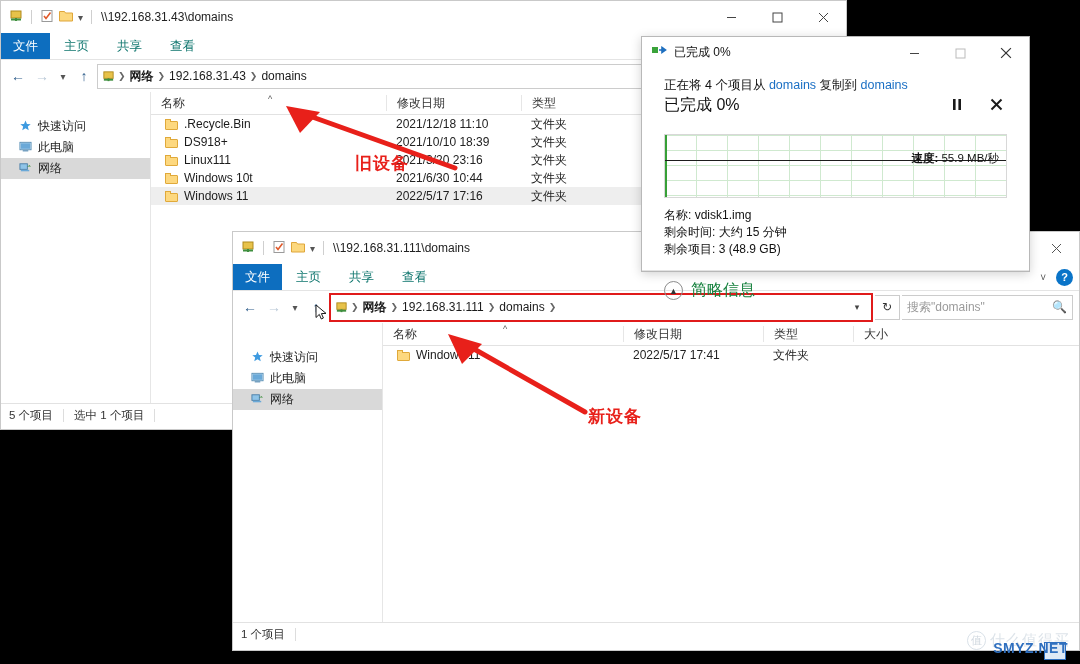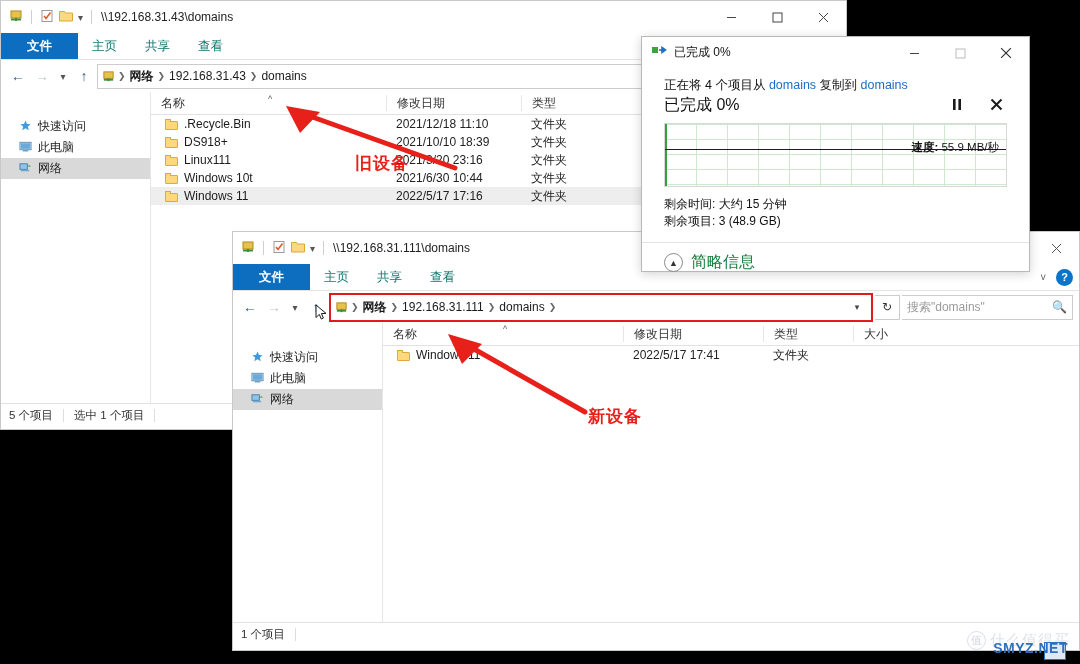--- a/index.html
+++ b/index.html
@@ -45,21 +45,21 @@
   
   .ribbon{
     height:26px;display:flex;align-items:stretch;background:#ffffff;
     border-bottom:1px solid #e4e4e4;
   }
   .tab{
     display:flex;align-items:center;justify-content:center;
     padding:0 14px;font-size:12.5px;color:#0f766e;
   }
   .tab.file{
-    background:#0d6ebf;color:#ffffff;font-weight:bold;padding:0 26px;
+    background:#0d6ebf;color:#ffffff;font-weight:normal;padding:0 12px;
   }
   .ribbon-right{margin-left:auto;display:flex;align-items:center;padding-right:6px;gap:10px;}
   .help-circle{
     width:17px;height:17px;border-radius:50%;background:#0a74c8;color:#fff;
     font-size:11px;display:flex;align-items:center;justify-content:center;font-weight:bold;
   }
   .chev{color:#555;font-size:10px;}
 
   
   .addrrow{
@@ -164,21 +164,21 @@
   .cd-title-text{font-size:12px;color:#111;margin-left:7px;}
   .cd-body{padding:10px 22px 0 22px;}
   .cd-line1{font-size:12.5px;color:#111;margin-bottom:1px;}
   .cd-line1 .blue{color:#1a6fc4;}
   .cd-big{
     font-size:16px;color:#111;display:flex;align-items:center;
   }
   .cd-actions{margin-left:auto;display:flex;align-items:center;gap:28px;padding-right:4px;}
   .cd-act{font-size:14px;color:#111;font-weight:bold;line-height:1;}
   .graph{
-    margin-top:7px;height:62px;border:1px solid #d8d8d8;position:relative;
+    margin-top:18px;height:62px;border:1px solid #d8d8d8;position:relative;
     background:
       repeating-linear-gradient(to right, #cfe9cf 0 1px, transparent 1px 31px),
       repeating-linear-gradient(to bottom, #cfe9cf 0 1px, transparent 1px 15px),
       #ffffff;
   }
   .graph-line{
     position:absolute;left:0;right:0;top:40%;height:1.5px;background:#1d1d1d;
   }
   .graph-vtick{position:absolute;left:0;top:0;bottom:0;width:2px;background:#37a037;}
   .graph-speed{
@@ -609,20 +609,21 @@
     <div class="graph">
       <div class="graph-vtick"></div>
       <div class="graph-line"></div>
       <div class="graph-speed">
         <b>速度:</b>
         <span>55.9 MB/秒</span>
       </div>
     </div>
 
     <div class="cd-info">
+      <div>名称: vdisk1.img</div>
       <div>剩余时间: 大约 15 分钟</div>
       <div>剩余项目: 3 (48.9 GB)</div>
     </div>
   </div>
 
   <div class="cd-foot">
     <span class="circ-up">▲</span>
     <span class="cd-foot-text">简略信息</span>
   </div>
 </div>

